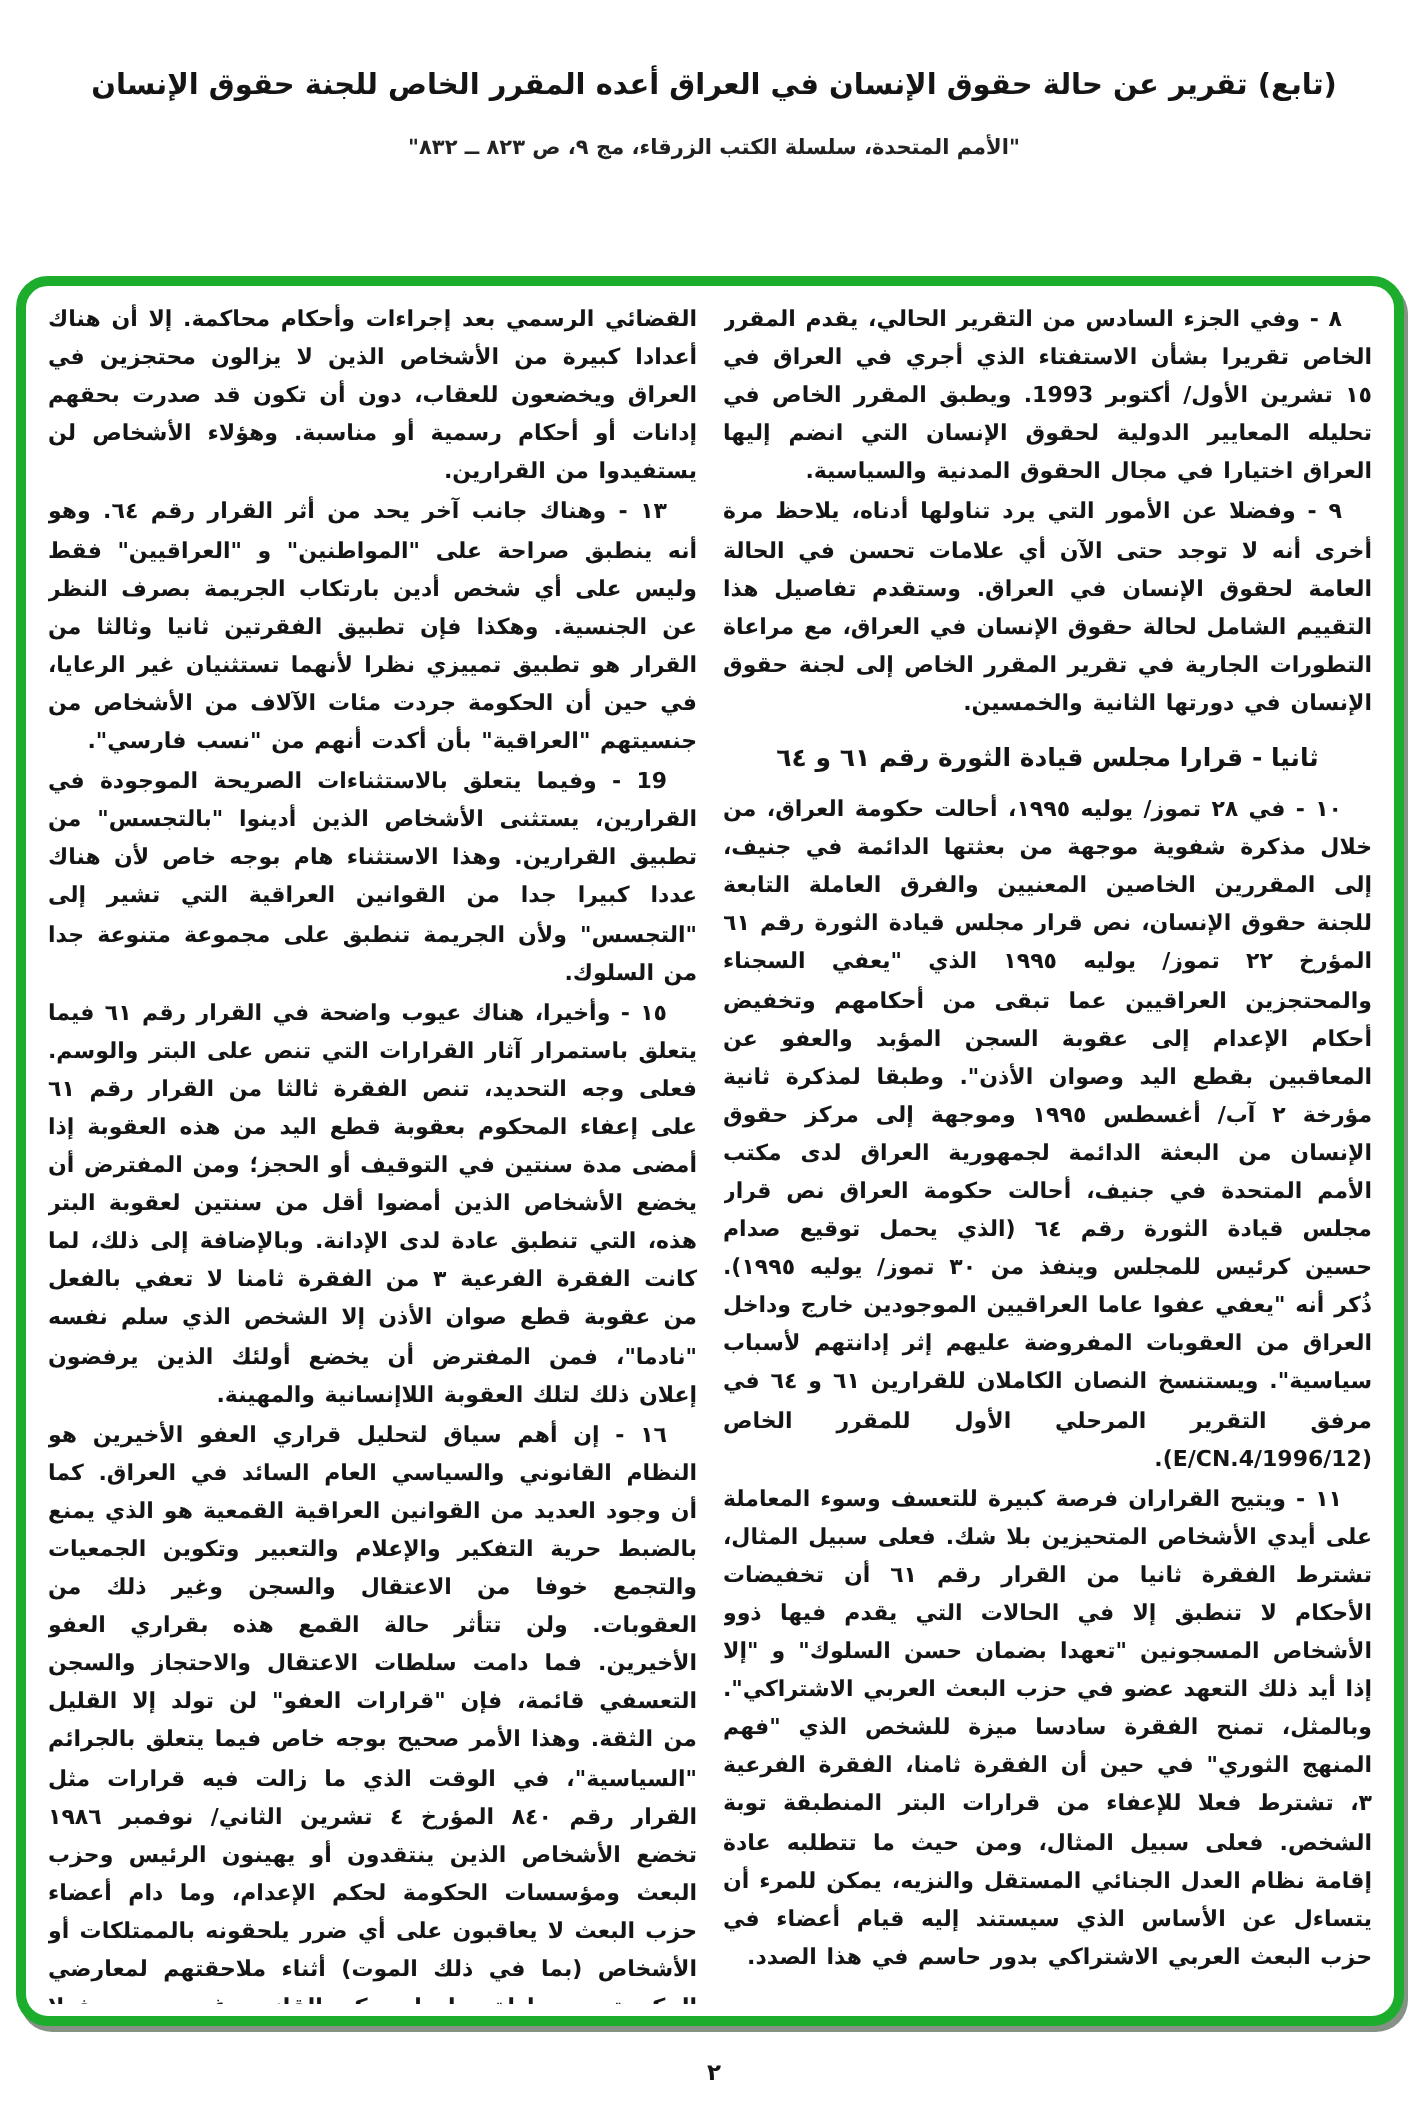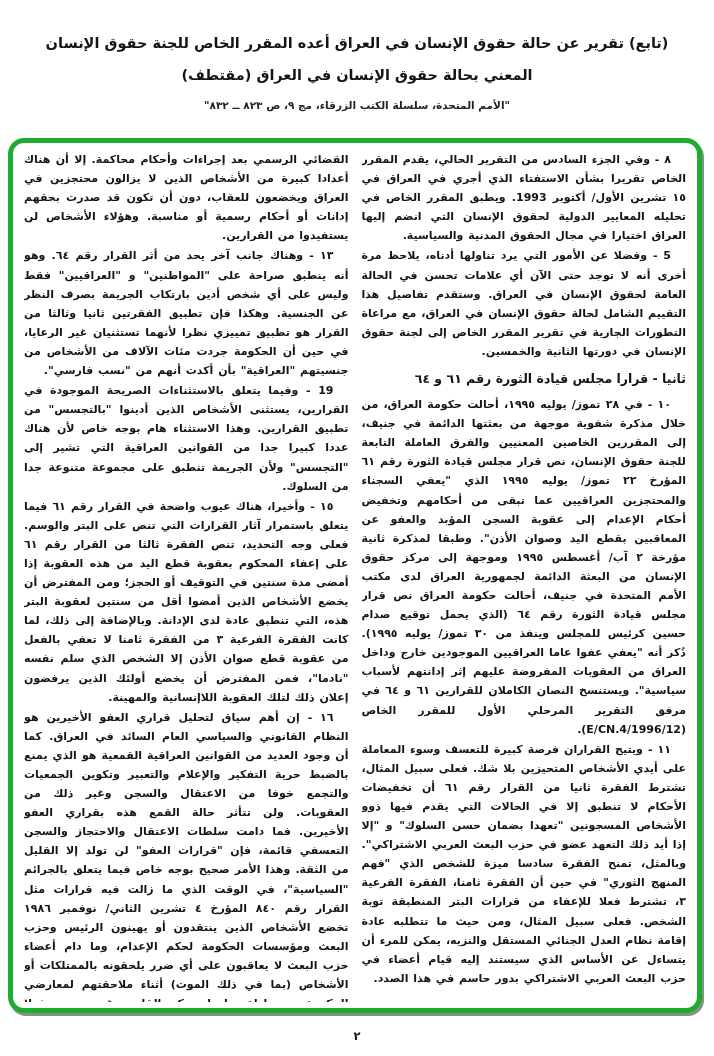--- a/index.html
+++ b/index.html
@@ -54,48 +54,48 @@
     line-height: 19.1px;
     text-align: justify;
     text-indent: 15px;
     margin-bottom: 1px;
     word-spacing: 1px;
   }
   .col p.continuation { text-indent: 0; }
   .col h2.section-heading {
     font-size: 12.5px;
     font-weight: 700;
+    text-align: center;
     line-height: 19px;
     margin: 8px 0 7px 0;
   }
 
   
   .page-number {
     position: absolute;
     top: 1029px; left: 0; right: 0;
     text-align: center;
     font-size: 11.5px; font-weight: 700;
   }
 </style>
 </head>
 <body>
 
 <div class="page">
 
   <header class="doc-header">
     <div class="doc-title-1">(تابع) تقرير عن حالة حقوق الإنسان في العراق أعده المقرر الخاص للجنة حقوق الإنسان</div>
-    <div class="doc-title-2">المعني بحالة حقوق الإنسان في العراق (مقتطف)</div>
     <div class="doc-source">"الأمم المتحدة، سلسلة الكتب الزرقاء، مج ٩، ص ٨٢٣ ــ ٨٣٢"</div>
   </header>
 
   <section class="frame">
 
     <div class="col">
       <p>٨ - وفي الجزء السادس من التقرير الحالي، يقدم المقرر الخاص تقريرا بشأن الاستفتاء الذي أجري في العراق في ١٥ تشرين الأول/ أكتوبر 1993. ويطبق المقرر الخاص في تحليله المعايير الدولية لحقوق الإنسان التي انضم إليها العراق اختيارا في مجال الحقوق المدنية والسياسية.</p>
-      <p>5 - وفضلا عن الأمور التي يرد تناولها أدناه، يلاحظ مرة أخرى أنه لا توجد حتى الآن أي علامات تحسن في الحالة العامة لحقوق الإنسان في العراق. وستقدم تفاصيل هذا التقييم الشامل لحالة حقوق الإنسان في العراق، مع مراعاة التطورات الجارية في تقرير المقرر الخاص إلى لجنة حقوق الإنسان في دورتها الثانية والخمسين.</p>
+      <p>٩ - وفضلا عن الأمور التي يرد تناولها أدناه، يلاحظ مرة أخرى أنه لا توجد حتى الآن أي علامات تحسن في الحالة العامة لحقوق الإنسان في العراق. وستقدم تفاصيل هذا التقييم الشامل لحالة حقوق الإنسان في العراق، مع مراعاة التطورات الجارية في تقرير المقرر الخاص إلى لجنة حقوق الإنسان في دورتها الثانية والخمسين.</p>
       <h2 class="section-heading">ثانيا -  قرارا مجلس قيادة الثورة رقم ٦١ و ٦٤</h2>
       <p>١٠ - في ٢٨ تموز/ يوليه ١٩٩٥، أحالت حكومة العراق، من خلال مذكرة شفوية موجهة من بعثتها الدائمة في جنيف، إلى المقررين الخاصين المعنيين والفرق العاملة التابعة للجنة حقوق الإنسان، نص قرار مجلس قيادة الثورة رقم ٦١ المؤرخ ٢٢ تموز/ يوليه ١٩٩٥ الذي "يعفي السجناء والمحتجزين العراقيين عما تبقى من أحكامهم وتخفيض أحكام الإعدام إلى عقوبة السجن المؤبد والعفو عن المعاقبين بقطع اليد وصوان الأذن". وطبقا لمذكرة ثانية مؤرخة ٢ آب/ أغسطس ١٩٩٥ وموجهة إلى مركز حقوق الإنسان من البعثة الدائمة لجمهورية العراق لدى مكتب الأمم المتحدة في جنيف، أحالت حكومة العراق نص قرار مجلس قيادة الثورة رقم ٦٤ (الذي يحمل توقيع صدام حسين كرئيس للمجلس وينفذ من ٣٠ تموز/ يوليه ١٩٩٥). ذُكر أنه "يعفي عفوا عاما العراقيين الموجودين خارج وداخل العراق من العقوبات المفروضة عليهم إثر إدانتهم لأسباب سياسية". ويستنسخ النصان الكاملان للقرارين ٦١ و ٦٤ في مرفق التقرير المرحلي الأول للمقرر الخاص (‎E/CN.4/1996/12‏).</p>
       <p>١١ - ويتيح القراران فرصة كبيرة للتعسف وسوء المعاملة على أيدي الأشخاص المتحيزين بلا شك. فعلى سبيل المثال، تشترط الفقرة ثانيا من القرار رقم ٦١ أن تخفيضات الأحكام لا تنطبق إلا في الحالات التي يقدم فيها ذوو الأشخاص المسجونين "تعهدا بضمان حسن السلوك" و "إلا إذا أيد ذلك التعهد عضو في حزب البعث العربي الاشتراكي". وبالمثل، تمنح الفقرة سادسا ميزة للشخص الذي "فهم المنهج الثوري" في حين أن الفقرة ثامنا، الفقرة الفرعية ٣، تشترط فعلا للإعفاء من قرارات البتر المنطبقة توبة الشخص. فعلى سبيل المثال، ومن حيث ما تتطلبه عادة إقامة نظام العدل الجنائي المستقل والنزيه، يمكن للمرء أن يتساءل عن الأساس الذي سيستند إليه قيام أعضاء في حزب البعث العربي الاشتراكي بدور حاسم في هذا الصدد.</p>
 
     </div>
 
     <div class="col">
       <p class="continuation">القضائي الرسمي بعد إجراءات وأحكام محاكمة. إلا أن هناك أعدادا كبيرة من الأشخاص الذين لا يزالون محتجزين في العراق ويخضعون للعقاب، دون أن تكون قد صدرت بحقهم إدانات أو أحكام رسمية أو مناسبة. وهؤلاء الأشخاص لن يستفيدوا من القرارين.</p>
       <p>١٣ - وهناك جانب آخر يحد من أثر القرار رقم ٦٤. وهو أنه ينطبق صراحة على "المواطنين" و "العراقيين" فقط وليس على أي شخص أدين بارتكاب الجريمة بصرف النظر عن الجنسية. وهكذا فإن تطبيق الفقرتين ثانيا وثالثا من القرار هو تطبيق تمييزي نظرا لأنهما تستثنيان غير الرعايا، في حين أن الحكومة جردت مئات الآلاف من الأشخاص من جنسيتهم "العراقية" بأن أكدت أنهم من "نسب فارسي".</p>
       <p>19 - وفيما يتعلق بالاستثناءات الصريحة الموجودة في القرارين، يستثنى الأشخاص الذين أدينوا "بالتجسس" من تطبيق القرارين. وهذا الاستثناء هام بوجه خاص لأن هناك عددا كبيرا جدا من القوانين العراقية التي تشير إلى "التجسس" ولأن الجريمة تنطبق على مجموعة متنوعة جدا من السلوك.</p>

